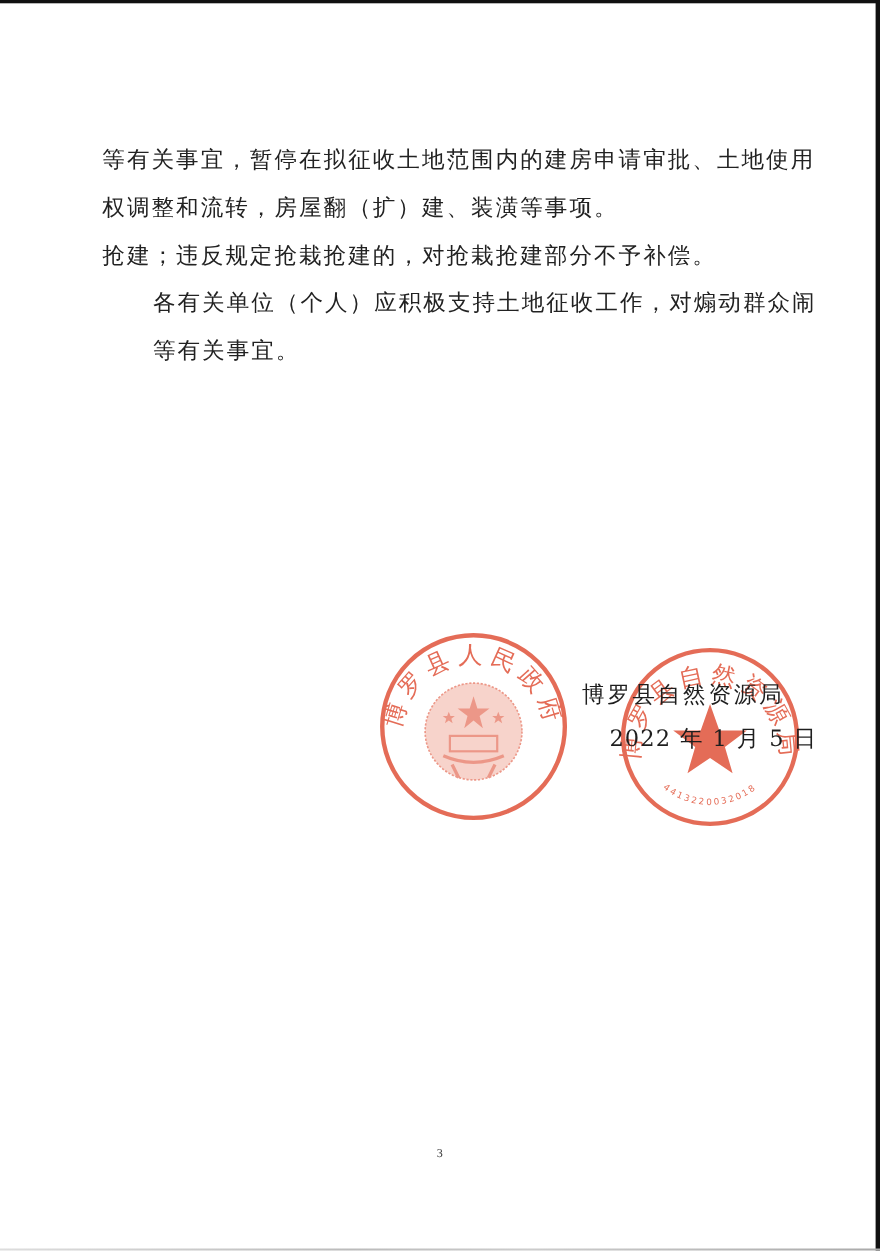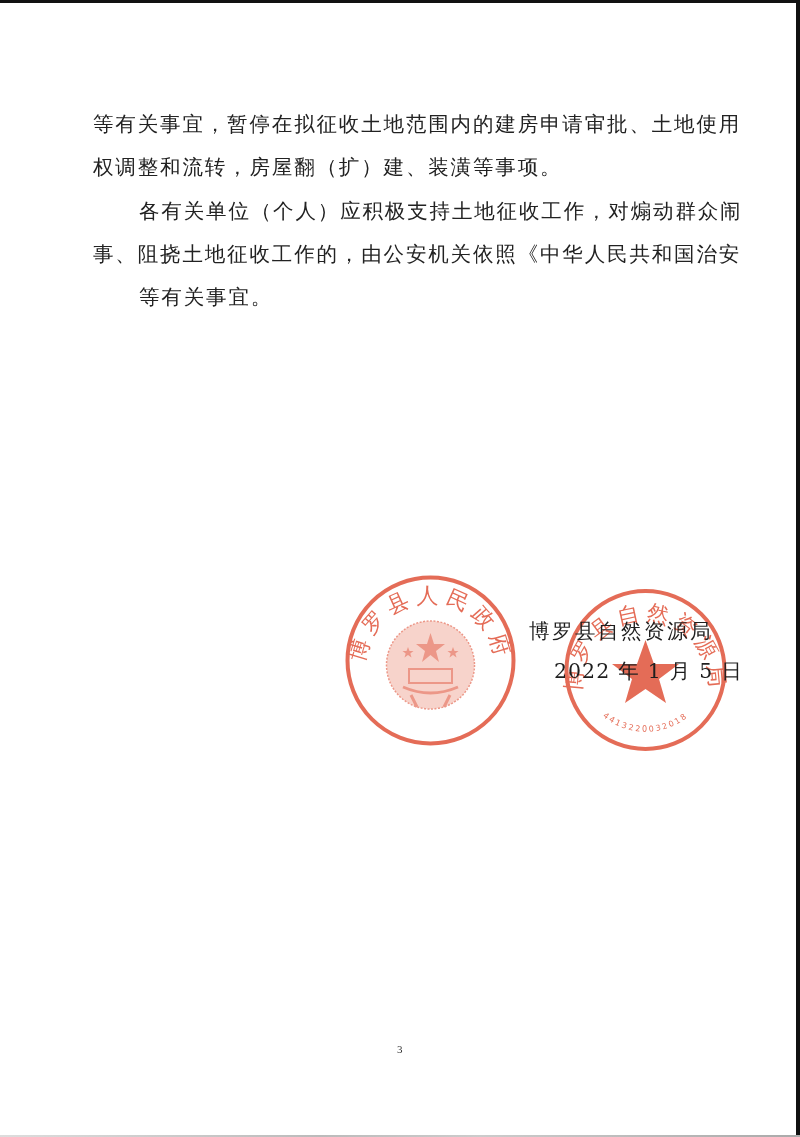--- a/index.html
+++ b/index.html
@@ -21,21 +21,21 @@
     .scan-border-right {
       position: absolute; right: 0; top: 0; width: 4px; height: 1137px; background: #111;
     }
     .scan-border-bottom {
       position: absolute; left: 0; bottom: 0; width: 800px; height: 2px;
       background: linear-gradient(to right, #ddd, #bbb 40%, #ccc 60%, #aaa);
     }
     .page {
       position: absolute;
       left: 93px;
-      top: 103px;
+      top: 124px;
       width: 620px;
     }
     .line {
       font-size: 20.5px;
       height: 43.3px;
       line-height: 43.3px;
       white-space: nowrap;
       letter-spacing: 1.85px;
     }
     .indent { padding-left: 46px; }
@@ -79,25 +79,25 @@
 <div class="scan-border-bottom"></div>
 
 <div class="page">
 
   <div>
     <div class="line">等有关事宜，暂停在拟征收土地范围内的建房申请审批、土地使用</div>
     <div class="line">权调整和流转，房屋翻（扩）建、装潢等事项。</div>
   </div>
 
   <div>
+    <div class="line">抢建；违反规定抢栽抢建的，对抢栽抢建部分不予补偿。</div>
   </div>
 
   <div>
     <div class="line indent">各有关单位（个人）应积极支持土地征收工作，对煽动群众闹</div>
-    <div class="line">事、阻挠土地征收工作的，由公安机关依照《中华人民共和国治安</div>
   </div>
 
   <div>
     <div class="line indent">等有关事宜。</div>
   </div>
   <div class="gap"></div>
 </div>
 
 <svg class="stamp stamp-left" viewBox="0 0 175 175">
   <defs>

